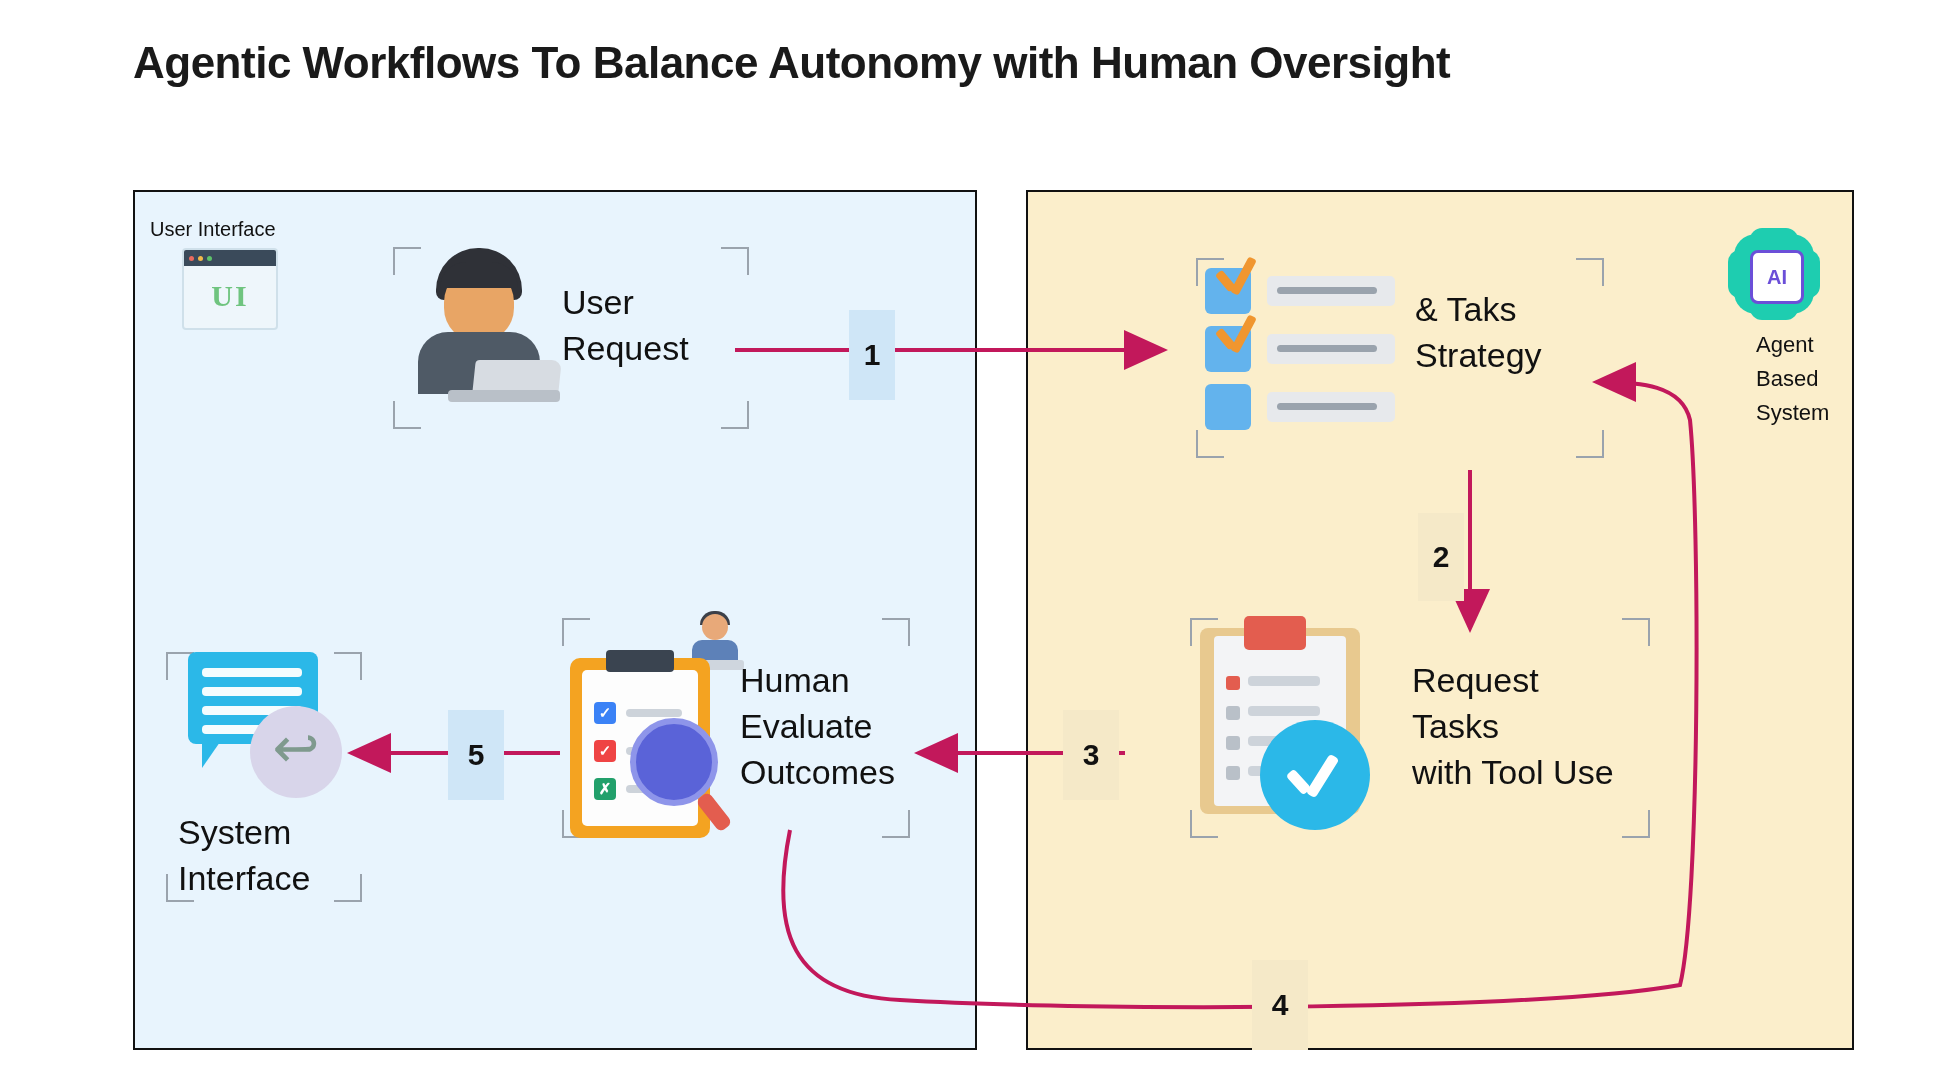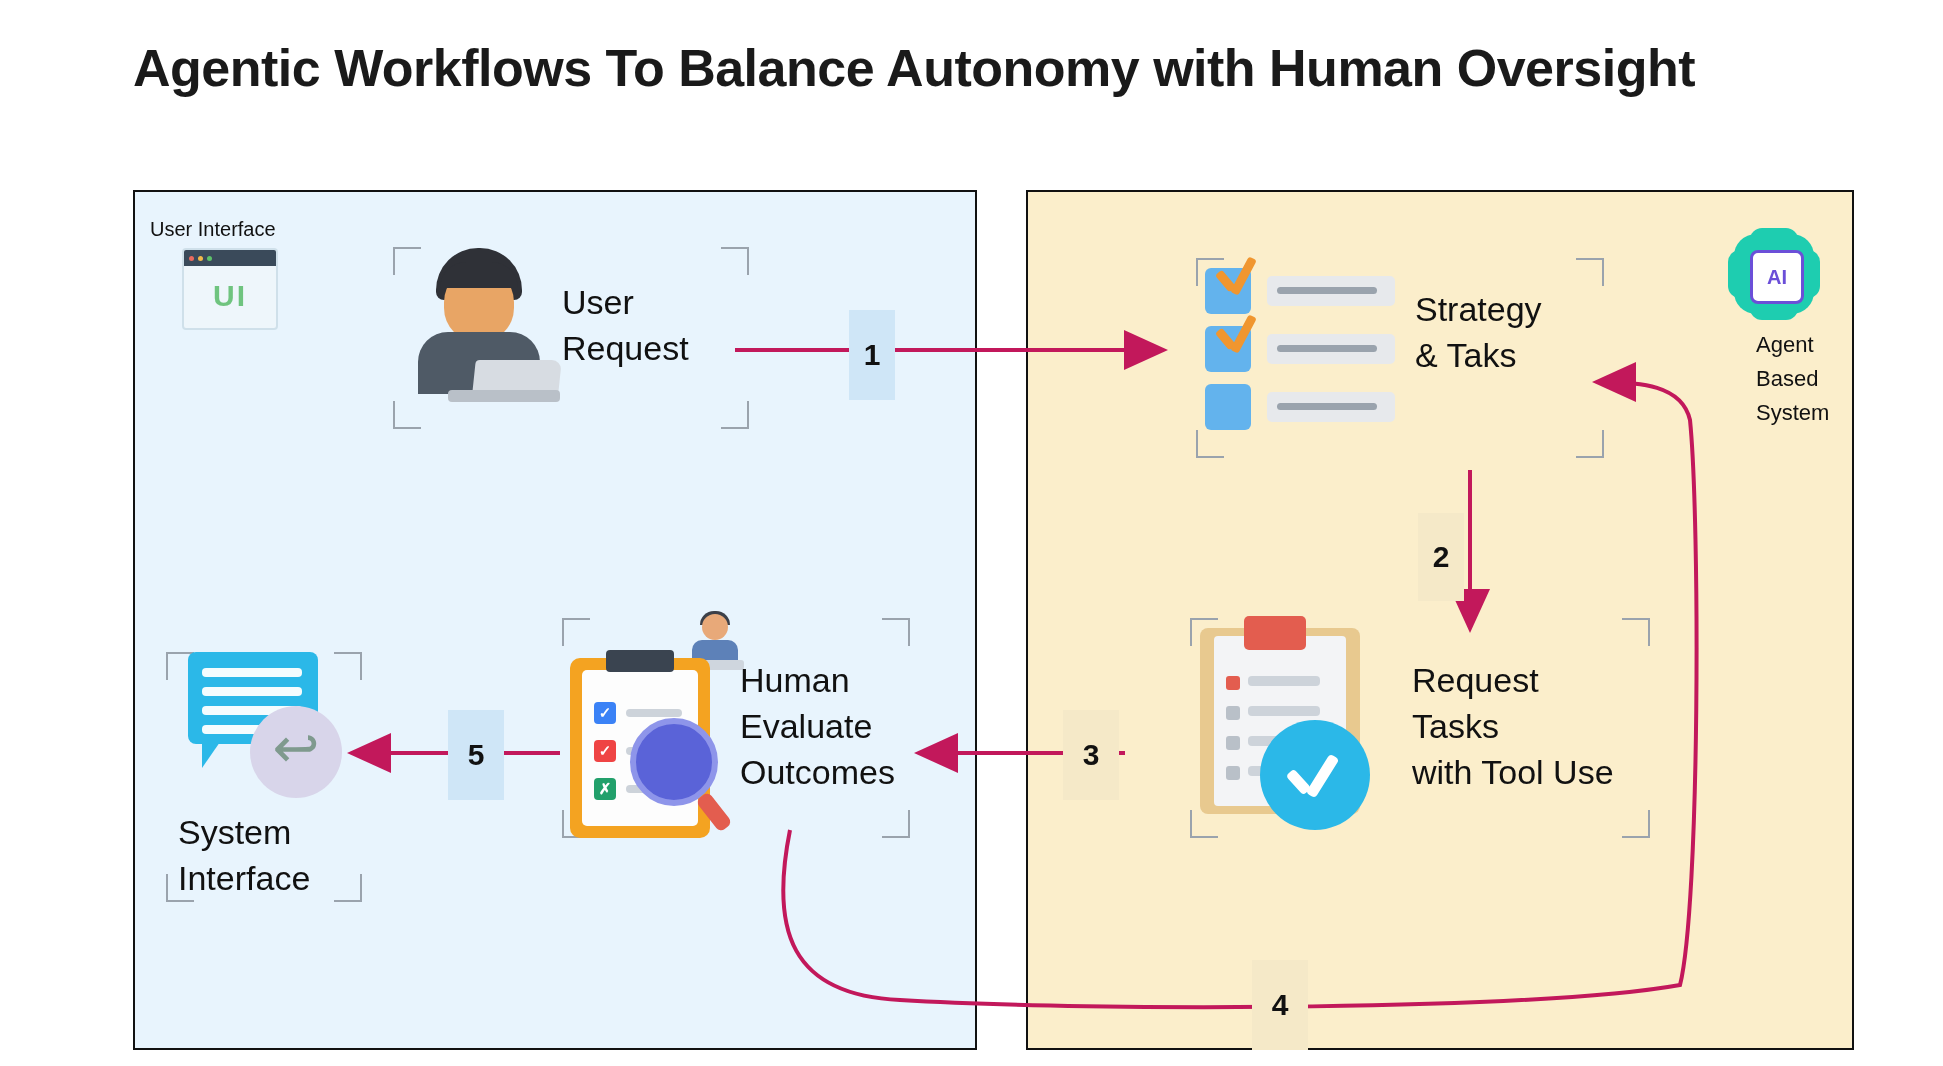--- a/index.html
+++ b/index.html
@@ -17,21 +17,21 @@
   #stage {
     position: absolute;
     left: 0; top: 0;
     width: 1943px;
     height: 1066px;
   }
   #title {
     position: absolute;
     left: 133px;
     top: 38px;
-    font-size: 52px;
+    font-size: 44px;
     font-weight: bold;
     color: #1a1a1a;
     letter-spacing: -0.5px;
     white-space: nowrap;
   }
 
   
   .panel {
     position: absolute;
     box-sizing: border-box;
@@ -121,21 +121,21 @@
     width: 5px; height: 5px; border-radius: 50%;
     background: #e96a5e; display: block;
   }
   #ui-icon .bar i:nth-child(2) { background: #f0b84a; }
   #ui-icon .bar i:nth-child(3) { background: #5ec16a; }
   #ui-icon .txt {
     display: flex;
     align-items: center;
     justify-content: center;
     height: 60px;
-    font-family: Liberation Sans, sans-serif;
+    font-family: Liberation Serif, serif;
     font-size: 30px;
     font-weight: bold;
     color: #6fc47f;
     letter-spacing: 2px;
   }
 
   
   #agent-chip {
     position: absolute;
     left: 1728px;
@@ -612,22 +612,22 @@
       <div class="box"></div>
         <div class="tick"></div>
         <div class="lines"></div>
     </div>
     <div class="row">
       <div class="box"></div>
         <div class="lines"></div>
     </div>
   </div>
   <div class="flow-text" style="left:1415px; top:287px; width:290px;">
+    <div>&amp; Taks</div>
     <div>Strategy</div>
-    <div>&amp; Taks</div>
   </div>
 
   <div class="brackets" style="left:1190px; top:618px; width:460px; height:220px;">
     <span class="tl"></span>
       <span class="tr"></span>
       <span class="bl"></span>
       <span class="br"></span>
   </div>
   <div id="clipboard-done">
     <div class="back"></div>

